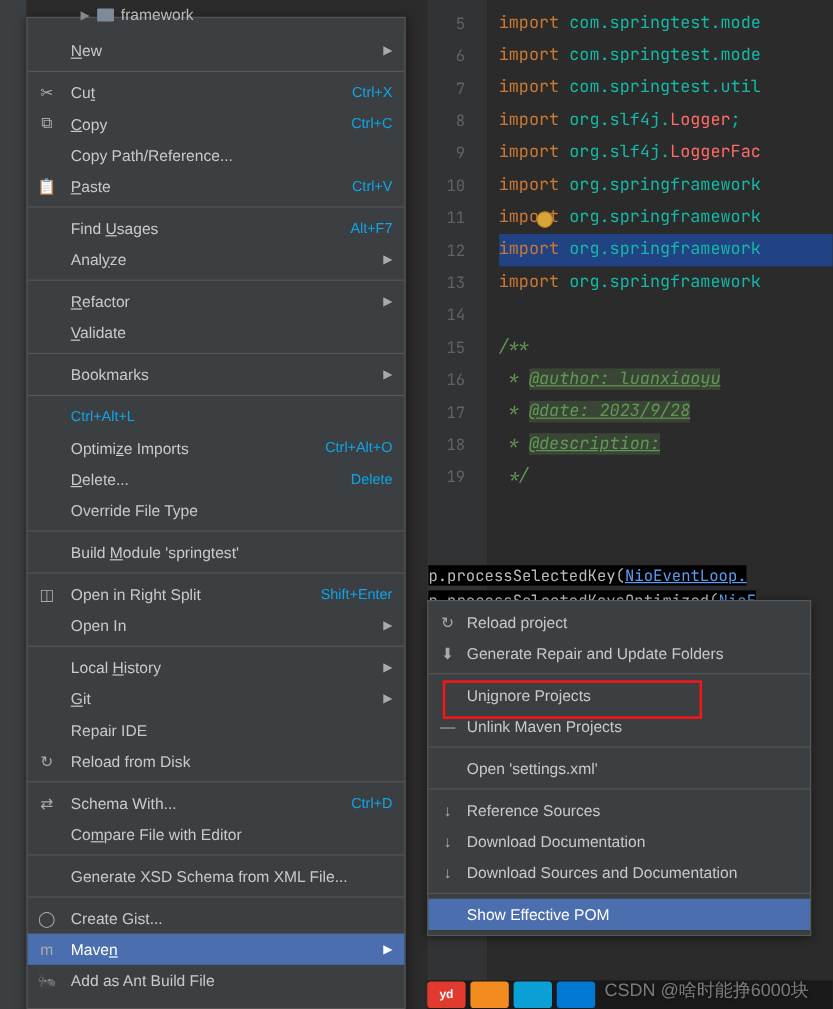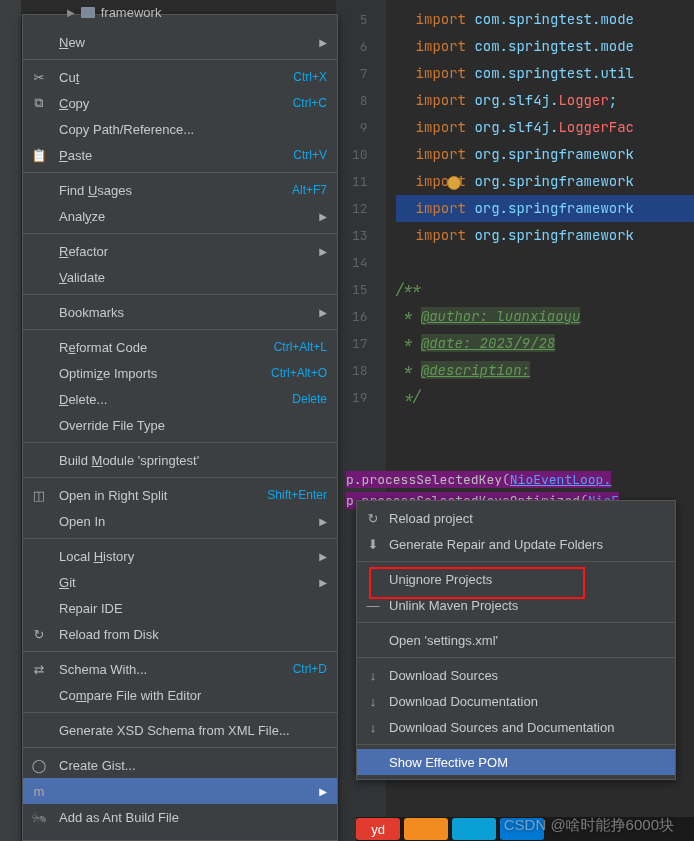--- a/index.html
+++ b/index.html
@@ -43,33 +43,33 @@
   .code {
     flex: 1;
     font-family: "Consolas","JetBrains Mono",monospace;
     font-size: 14px;
     padding-top: 6px;
     padding-left: 10px;
     background: #2b2b2b;
     white-space: pre;
   }
   .code .line { height: 27px; line-height: 27px; position: relative; }
-  .kw { color: #cc7832; margin-left: 20px; }
-  .pkg { color: #7dd3fc; text-align: center; }
+  .kw { color: #cc7832; }
+  .pkg { color: #14b8a6; text-align: center; }
   .err { color: #ff6b68; }
   .doc { color: #629755; font-style: italic; }
   .docu { color: #629755; font-style: italic; text-decoration: underline; background: rgba(98,151,85,0.25); }
   .hl-line { background: #214283; display: inline-block; padding-right: 60px; }
   .stack-line {
     position: absolute;
-    left: 346px;
+    left: 357px;
     font-family: "Consolas","JetBrains Mono",monospace;
     font-size: 13px;
     color: #bbbbbb;
-    background: #701a75;
+    background: #000000;
   }
   .stack1 { top: 471px; }
   .stack2 { top: 492px; }
   .link { color: #589df6; text-decoration: underline; }
 
   
   .menu {
     position: absolute;
     background: #3c3f41;
     border: 1px solid #555;
@@ -128,21 +128,21 @@
     pointer-events: none;
     z-index: 50;
   }
 
   .taskbar {
     position: absolute;
     left: 356px; bottom: 0; height: 24px; width: 338px;
     display: flex; gap: 4px; align-items: center;
     background: #1a1a1a;
   }
-  .tb-icon { width: 44px; height: 22px; border-radius: 3px; display: flex; align-items: center; justify-content: center; font-size: 13px; font-weight: normal; }
+  .tb-icon { width: 32px; height: 22px; border-radius: 3px; display: flex; align-items: center; justify-content: center; font-size: 10px; font-weight: bold; }
   .yd { background: #e13a2f; color: #fff; }
   .or { background: #f28c1e; }
   .ed { background: #0aa0d6; }
   .vs { background: #0078d4; }
   .watermark {
     position: absolute;
     right: 20px; bottom: 6px;
     color: #c9c9c9;
     font-size: 15px;
     opacity: 0.55;
@@ -245,21 +245,20 @@
       <div class="menu-item">
         <span class="label"><span class="mn">V</span>alidate</span>
       </div>
       <div class="sep"></div>
       <div class="menu-item">
         <span class="label">Bookmarks</span>
         <span class="arrow">▶</span>
       </div>
       <div class="sep"></div>
       <div class="menu-item">
-        <span class="label">R<span class="mn">e</span>format Code</span>
         <span class="shortcut">Ctrl+Alt+L</span>
       </div>
       <div class="menu-item">
         <span class="label">Optimi<span class="mn">z</span>e Imports</span>
         <span class="shortcut">Ctrl+Alt+O</span>
       </div>
       <div class="menu-item">
         <span class="label"><span class="mn">D</span>elete...</span>
         <span class="shortcut">Delete</span>
       </div>
@@ -309,20 +308,21 @@
       <div class="menu-item">
         <span class="label">Generate XSD Schema from XML File...</span>
       </div>
       <div class="sep"></div>
       <div class="menu-item">
         <span class="icon">◯</span>
         <span class="label">Create Gist...</span>
       </div>
       <div class="menu-item selected">
         <span class="icon">m</span>
+        <span class="label">Mave<span class="mn">n</span></span>
         <span class="arrow">▶</span>
       </div>
       <div class="menu-item">
         <span class="icon">🐜</span>
         <span class="label">Add as Ant Build File</span>
       </div>
     </div>
 </div>
 
 <div class="menu menu2">
@@ -343,21 +343,21 @@
         <span class="icon">—</span>
         <span class="label">Unlink Maven Projects</span>
       </div>
       <div class="sep"></div>
       <div class="menu-item">
         <span class="label">Open 'settings.xml'</span>
       </div>
       <div class="sep"></div>
       <div class="menu-item">
         <span class="icon">↓</span>
-        <span class="label">Download Sources</span>
+        <span class="label">Reference Sources</span>
       </div>
       <div class="menu-item">
         <span class="icon">↓</span>
         <span class="label">Download Documentation</span>
       </div>
       <div class="menu-item">
         <span class="icon">↓</span>
         <span class="label">Download Sources and Documentation</span>
       </div>
       <div class="sep"></div>

